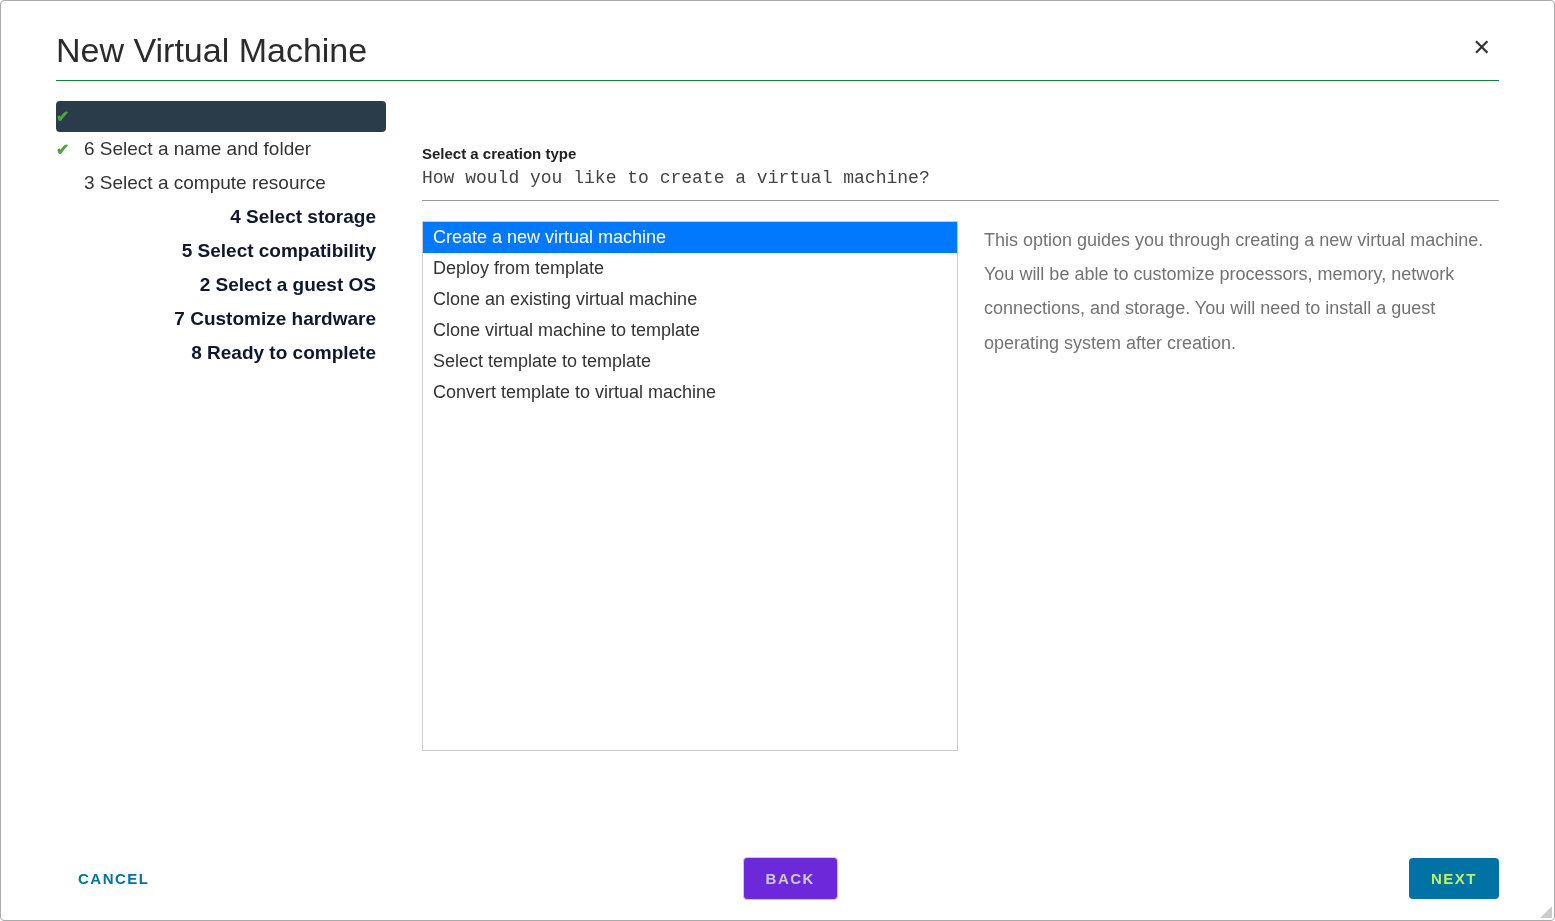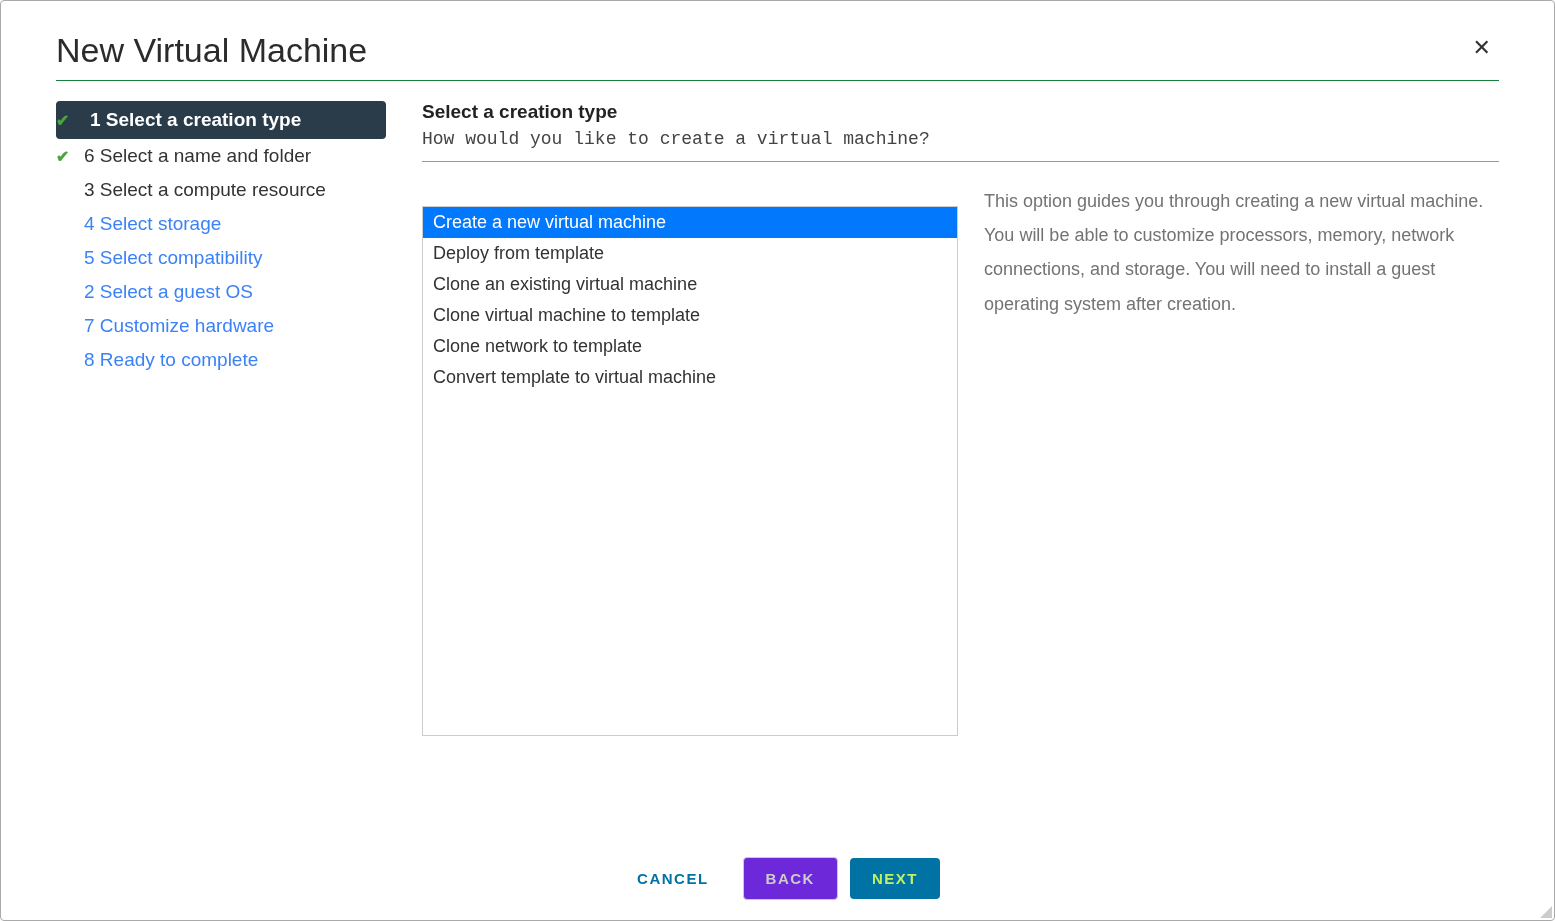--- a/index.html
+++ b/index.html
@@ -79,42 +79,44 @@
     }
     .step.active {
       background: #2a3b4a;
       color: #fff;
       font-weight: 600;
     }
     .step.active .step-label {
       padding: 2px 8px 2px 6px;
     }
     .step.disabled {
-      color: #3b82f6;
-      font-weight: 400;
+      color: #0f172a;
+      font-weight: 700;
+      text-align: right;
     }
     .step-label {
       flex: 1;
     }
     .main-panel {
       flex: 1;
       display: flex;
       flex-direction: column;
       min-width: 0;
     }
     .panel-header {
       border-bottom: 1px solid #999;
       padding-bottom: 12px;
       margin-bottom: 20px;
     }
     .panel-title {
-      font-size: 19px;
+      font-size: 15px;
       font-weight: 600;
       color: #222;
       margin-bottom: 6px;
+      margin-top: 44px;
     }
     .panel-subtitle {
       font-size: 18px;
       font-weight: 400;
       color: #444;
       font-family: Liberation Mono, monospace;
     }
     .panel-content {
       display: flex;
       gap: 26px;
@@ -122,21 +124,20 @@
       min-height: 0;
     }
     .options-list {
       width: 536px;
       height: 530px;
       border: 1px solid #ccc;
       flex-shrink: 0;
       display: flex;
       flex-direction: column;
       overflow: hidden;
-      margin-top: 24px;
     }
     .options-scroll {
       flex: 1;
       overflow-y: scroll;
     }
     .option-item {
       font-size: 18px;
       padding: 5px 10px;
       cursor: pointer;
       color: #333;
@@ -147,21 +148,21 @@
     }
     .description {
       flex: 1;
       font-size: 18px;
       color: #737373;
       line-height: 1.9;
       padding-top: 2px;
     }
     .dialog-footer {
       display: flex;
-      justify-content: center;
+      justify-content: space-between;
       align-items: center;
       gap: 12px;
       padding-top: 30px;
     }
     .btn {
       font-size: 15px;
       font-weight: 600;
       letter-spacing: 1.5px;
       padding: 12px 22px;
       border-radius: 4px;
@@ -214,21 +215,20 @@
     <div class="dialog-title">New Virtual Machine</div>
     <div class="close-btn">✕</div>
   </div>
 
   <div class="dialog-body">
     <div class="wizard-steps" id="wizard-steps">
         <div class="step active">
           <span class="check-space">
             <span class="check-icon">✔</span>
           </span>
-          <span class="step-label">1 Select a creation type</span>
         </div>
         <div class="step">
           <span class="check-space">
             <span class="check-icon">✔</span>
           </span>
           <span class="step-label">6 Select a name and folder</span>
         </div>
         <div class="step">
           <span class="check-space"></span>
           <span class="step-label">3 Select a compute resource</span>
@@ -261,21 +261,21 @@
         <div class="panel-subtitle">How would you like to create a virtual machine?</div>
       </div>
 
       <div class="panel-content">
         <div class="options-list">
           <div class="options-scroll" id="options-scroll">
               <div class="option-item selected">Create a new virtual machine</div>
               <div class="option-item">Deploy from template</div>
               <div class="option-item">Clone an existing virtual machine</div>
               <div class="option-item">Clone virtual machine to template</div>
-              <div class="option-item">Clone network to template</div>
+              <div class="option-item">Select template to template</div>
               <div class="option-item">Convert template to virtual machine</div>
             </div>
         </div>
         <div class="description">This option guides you through creating a new virtual machine. You will be able to customize processors, memory, network connections, and storage. You will need to install a guest operating system after creation.</div>
       </div>
     </div>
   </div>
 
   <div class="dialog-footer">
     <div class="btn btn-cancel">CANCEL</div>

